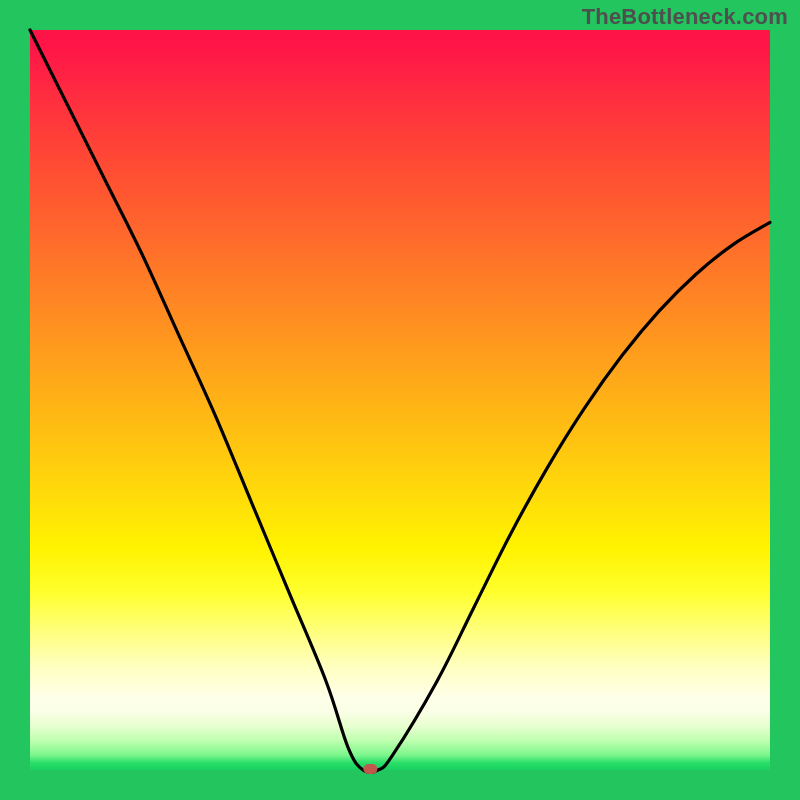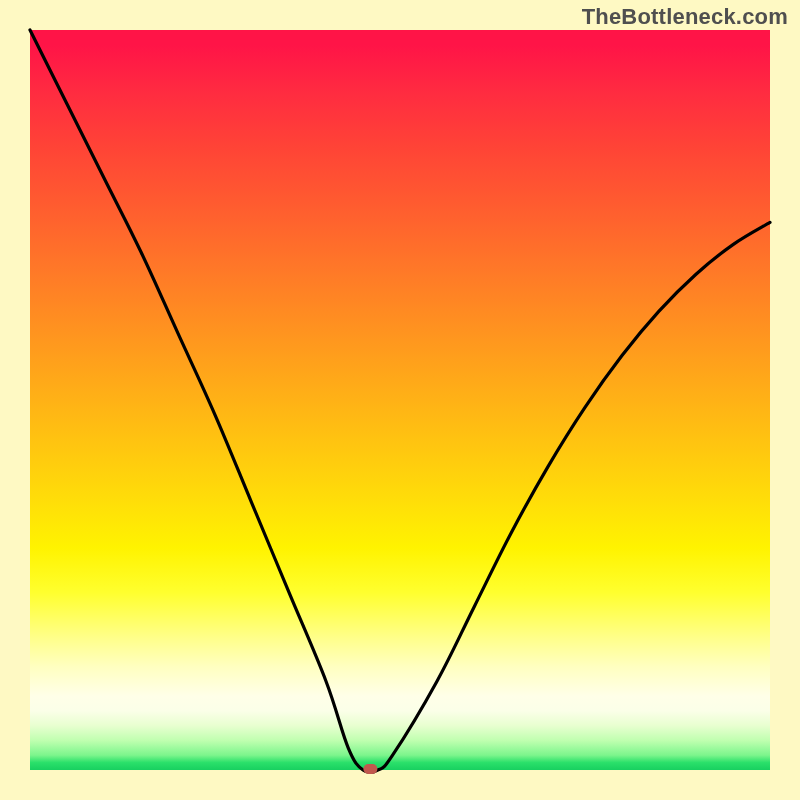--- a/index.html
+++ b/index.html
@@ -8,21 +8,21 @@
     width: 800px;
     height: 800px;
     overflow: hidden;
     background: #000;
     font-family: Arial, Helvetica, sans-serif;
   }
   .frame {
     position: relative;
     width: 800px;
     height: 800px;
-    background: #fef9c3;
+    background: #22c55e;
   }
   .watermark {
     position: absolute;
     top: 4px;
     right: 12px;
     color: #4f4f4f;
     font-size: 22px;
     font-weight: 600;
     letter-spacing: 0.2px;
     z-index: 5;

